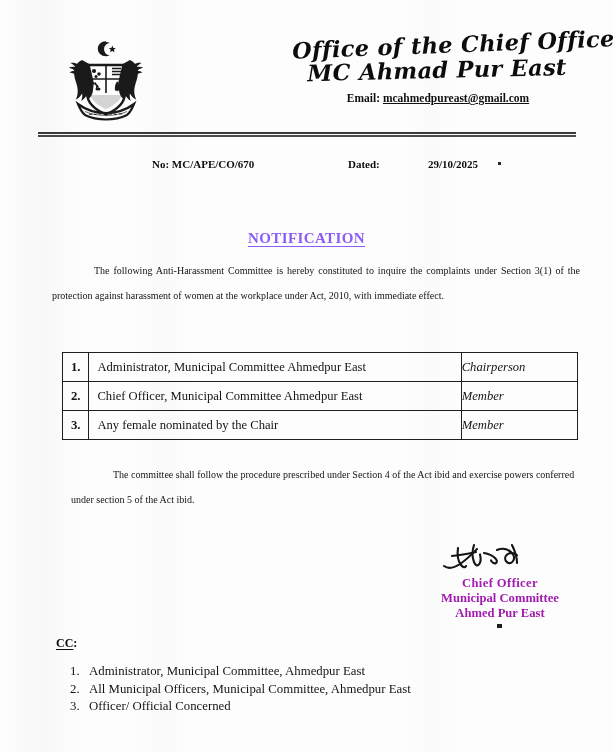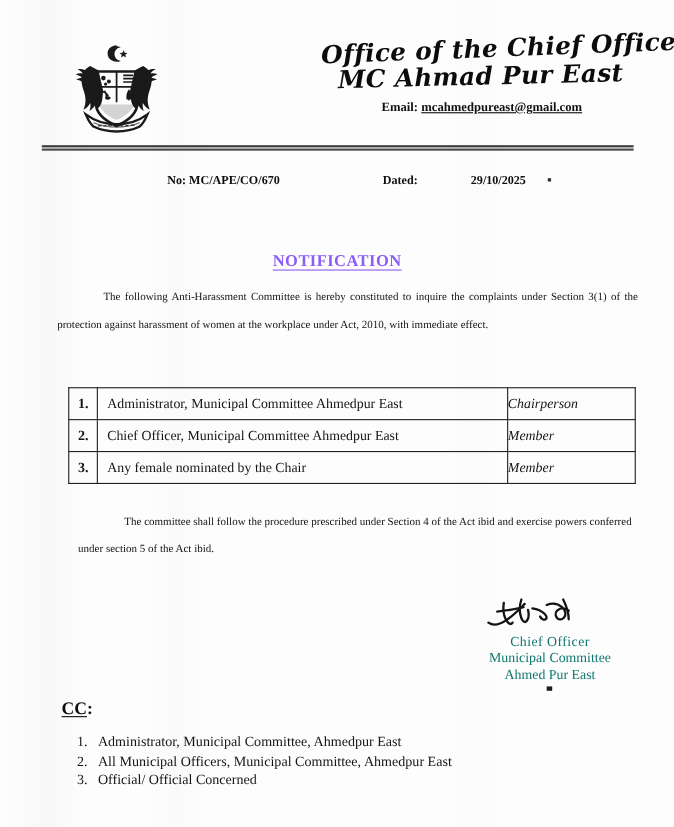--- a/index.html
+++ b/index.html
@@ -215,23 +215,23 @@
     top: 536px;
     width: 200px;
     text-align: center;
   }
   .sig-mark {
     height: 40px;
     position: relative;
   }
   .sig-name, .sig-org, .sig-place {
     font-family: "Liberation Serif", "DejaVu Serif", serif;
-    font-weight: 400;
+    font-weight: 700;
     font-size: 12.6px;
-    color: #0f766e;
+    color: #a21caf;
     line-height: 15px;
     white-space: nowrap;
   }
   .sig-name { letter-spacing: 0.4px; }
 
   .stray-dot {
     position: absolute;
     left: 497px;
     top: 624px;
     width: 5px;
@@ -242,21 +242,21 @@
   
   .cc-block {
     position: absolute;
     left: 56px;
     top: 636px;
     width: 480px;
   }
   .cc-label {
     font-family: "Liberation Serif", "DejaVu Serif", serif;
     font-weight: 700;
-    font-size: 16px;
+    font-size: 12px;
     color: #0c0c0c;
   }
   .cc-label .u { text-decoration: underline; text-underline-offset: 2px; }
 
   .cc-list {
     margin: 12px 0 0 0;
     padding: 0;
     list-style: none;
   }
   .cc-list li {
@@ -400,18 +400,18 @@
       <span class="u">CC</span><span>:</span>
     </div>
     <ul class="cc-list">
       <li>
         <span class="idx">1.</span><span>Administrator, Municipal Committee, Ahmedpur East</span>
       </li>
       <li>
         <span class="idx">2.</span><span>All Municipal Officers, Municipal Committee, Ahmedpur East</span>
       </li>
       <li>
-        <span class="idx">3.</span><span>Official/ Official Concerned</span>
+        <span class="idx">3.</span><span>Officer/ Official Concerned</span>
       </li>
     </ul>
   </div>
 
 </div>
 
 </body></html>

